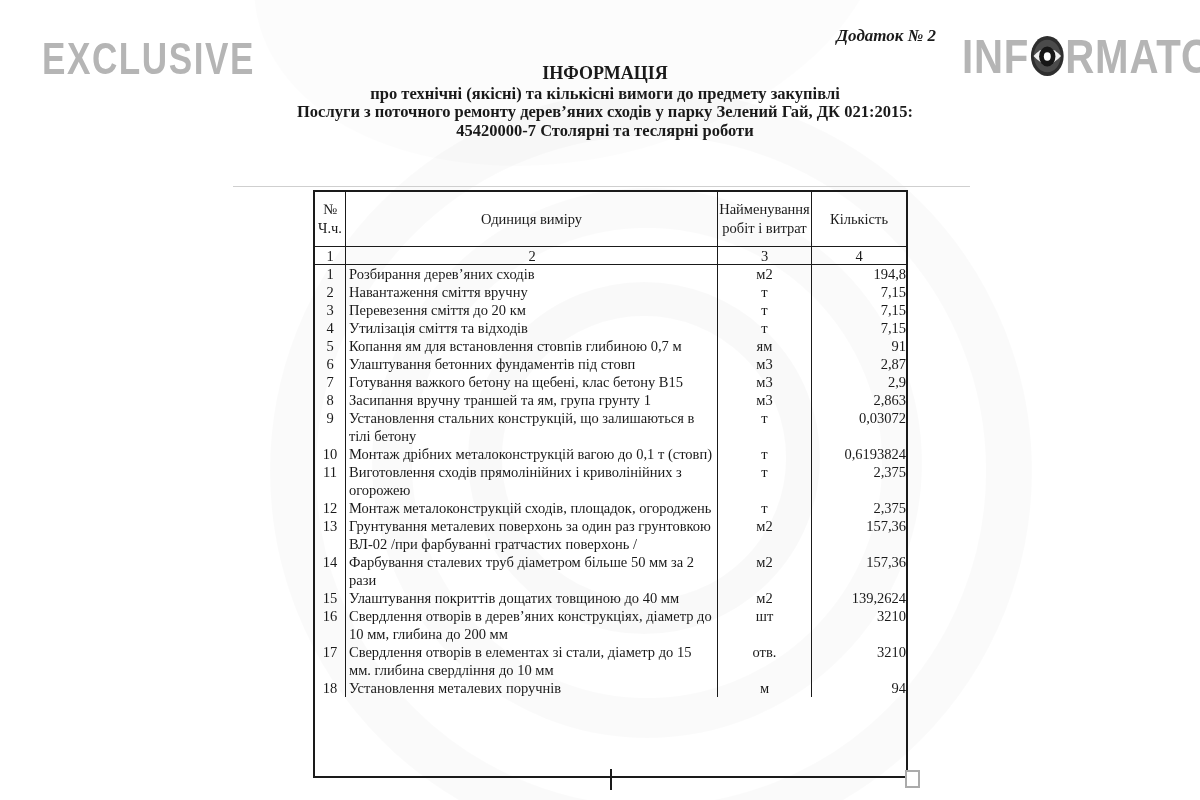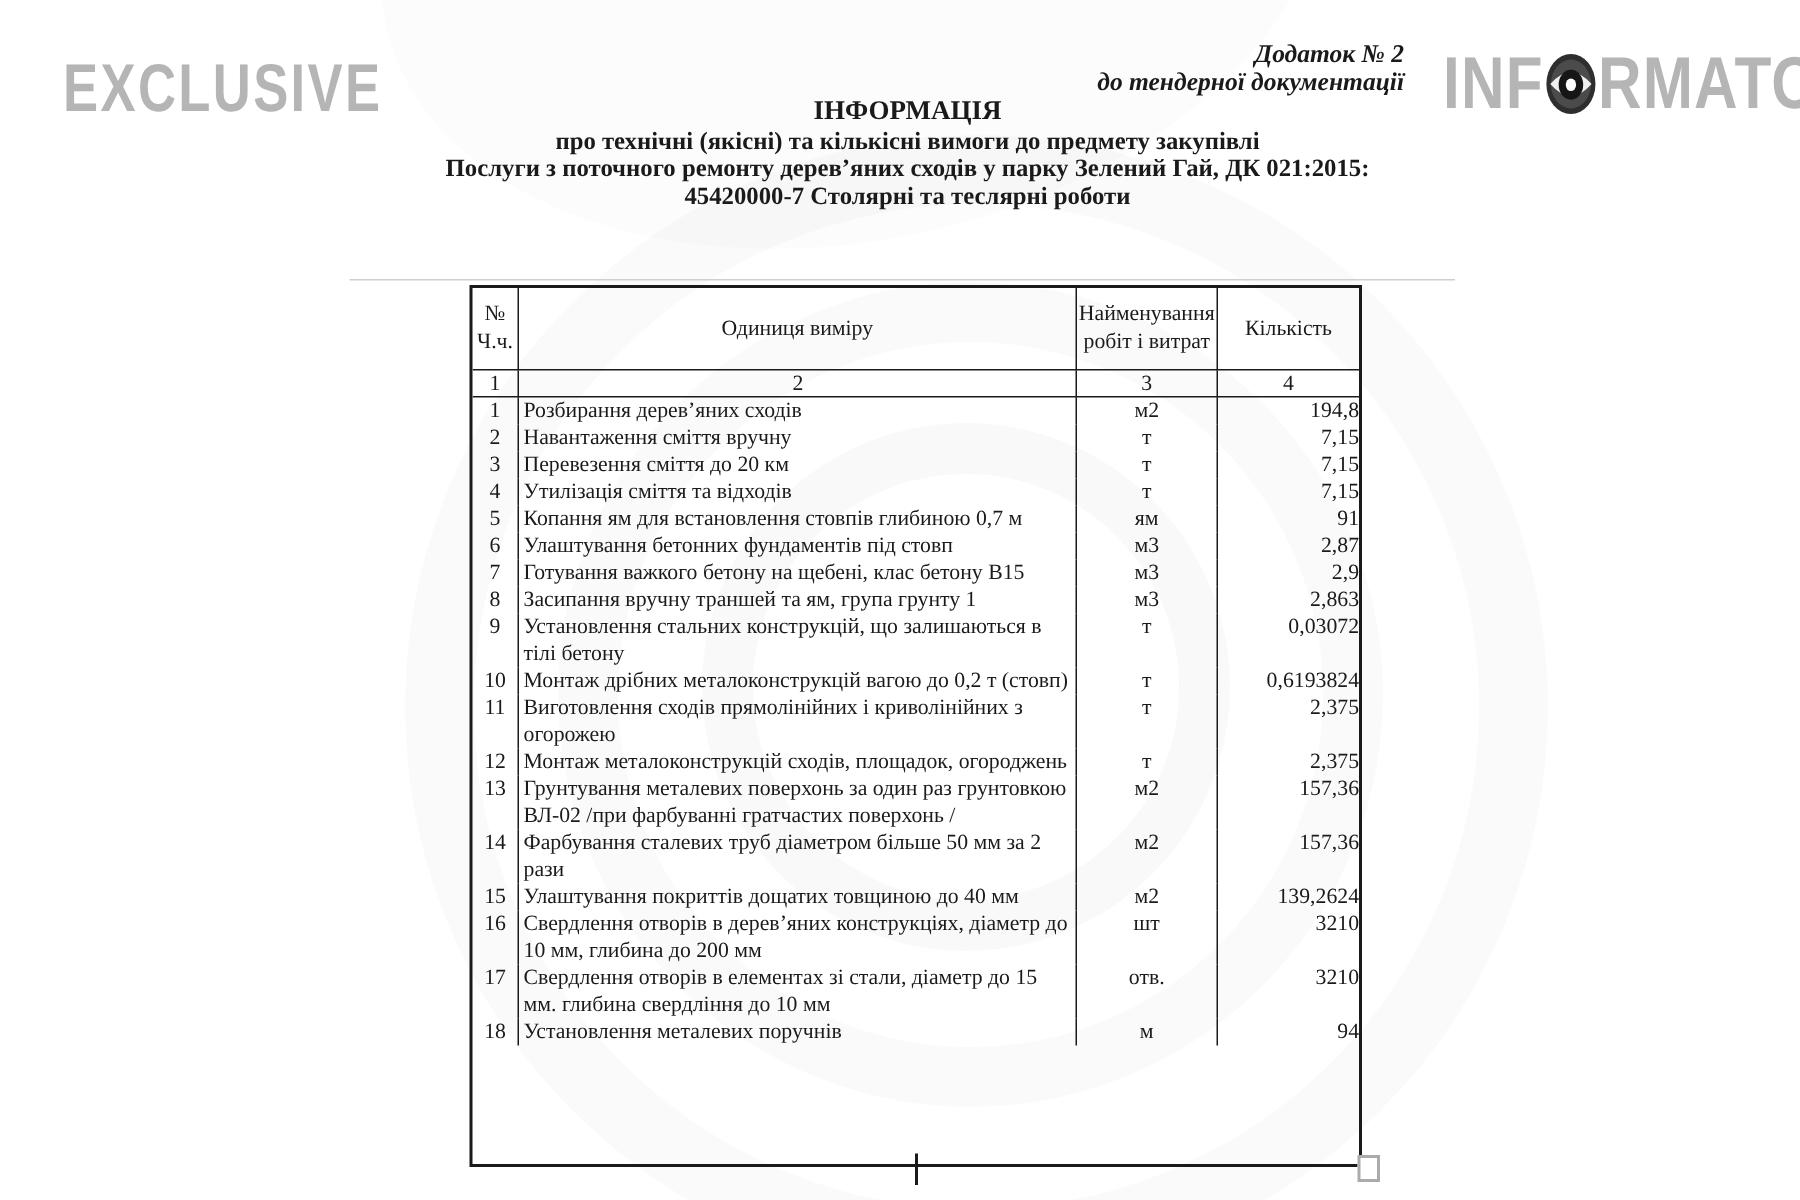--- a/index.html
+++ b/index.html
@@ -72,21 +72,20 @@
       <circle cx="20" cy="20" r="15.5" fill="#4b4b4b"></circle>
       <path d="M4,20 Q20,5 36,20 Q20,35 4,20 Z" fill="#efefef"></path>
       <circle cx="20" cy="20.5" r="9.5" fill="#161616"></circle>
       <circle cx="20" cy="20.5" r="4" fill="#ffffff"></circle>
     </svg>
     <span>RMATOR</span>
   </div>
 
   <div class="annex">
     <div>Додаток № 2</div>
-    <div>до тендерної документації</div>
   </div>
 
   <div class="doc-titles">
     <div class="t-main">ІНФОРМАЦІЯ</div>
     <div>про технічні (якісні) та кількісні вимоги до  предмету закупівлі</div>
     <div>Послуги з поточного ремонту дерев’яних сходів у парку Зелений Гай, ДК 021:2015:</div>
     <div>45420000-7 Столярні та теслярні роботи</div>
   </div>
 
   <div class="edge-line"></div>
@@ -154,21 +153,21 @@
           <div class="cell c-qty">2,863</div>
         </div>
         <div class="trow">
           <div class="cell c-num">9</div>
           <div class="cell c-name">Установлення стальних конструкцій, що залишаються в тілі бетону</div>
           <div class="cell c-unit">т</div>
           <div class="cell c-qty">0,03072</div>
         </div>
         <div class="trow">
           <div class="cell c-num">10</div>
-          <div class="cell c-name">Монтаж дрібних металоконструкцій вагою до 0,2 т (стовп)</div>
+          <div class="cell c-name">Монтаж дрібних металоконструкцій вагою до 0,1 т (стовп)</div>
           <div class="cell c-unit">т</div>
           <div class="cell c-qty">0,6193824</div>
         </div>
         <div class="trow">
           <div class="cell c-num">11</div>
           <div class="cell c-name">Виготовлення сходів прямолінійних і криволінійних з огорожею</div>
           <div class="cell c-unit">т</div>
           <div class="cell c-qty">2,375</div>
         </div>
         <div class="trow">

